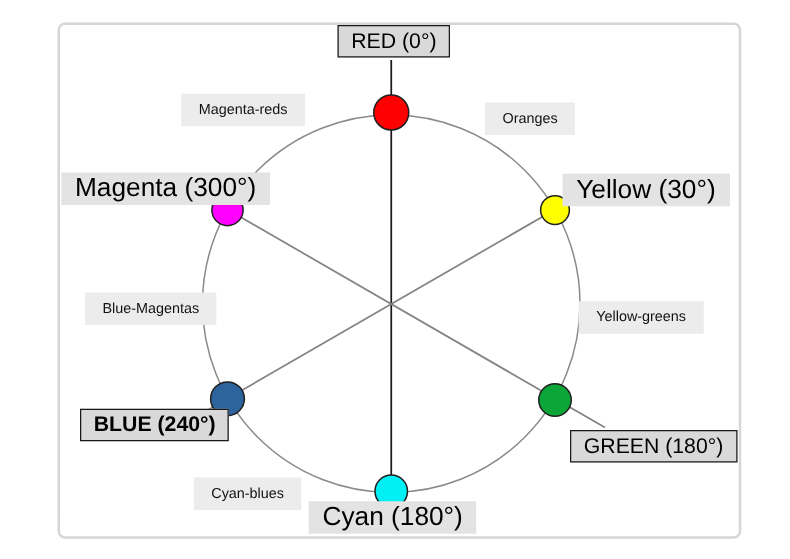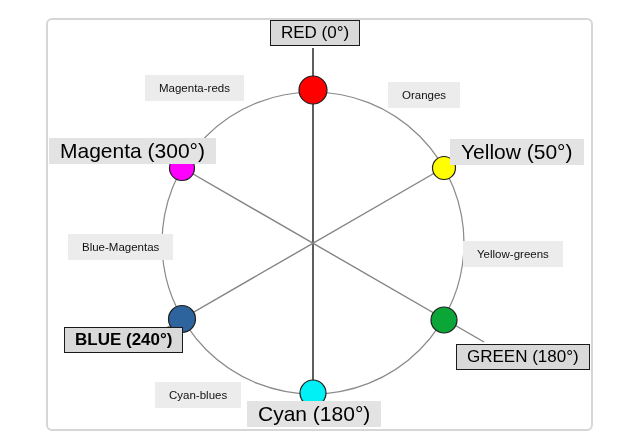--- a/index.html
+++ b/index.html
@@ -65,21 +65,21 @@
     <circle cx="444" cy="320" r="13" stroke="#1f1f1f" stroke-width="1.2" fill="#0ca638"></circle>
     <circle cx="313" cy="393" r="13" stroke="#1f1f1f" stroke-width="1.2" fill="#00f0f5"></circle>
     <circle cx="182" cy="319" r="13.5" stroke="#1f1f1f" stroke-width="1.2" fill="#2d649e"></circle>
     <circle cx="182" cy="168" r="12.5" stroke="#1f1f1f" stroke-width="1.2" fill="#ff00ff"></circle>
   </svg>
 
   <div class="lbl lbl-major" style="left:270px;top:20px;">RED (0°)</div>
   <div class="lbl lbl-major" style="left:456px;top:344px;">GREEN (180°)</div>
   <div class="lbl lbl-major" style="left:64px;top:327px;font-weight:bold;">BLUE (240°)</div>
 
-  <div class="lbl lbl-plain" style="left:450px;top:139px;">Yellow (50°)</div>
+  <div class="lbl lbl-plain" style="left:450px;top:139px;">Yellow (30°)</div>
   <div class="lbl lbl-plain" style="left:247px;top:401px;">Cyan (180°)</div>
   <div class="lbl lbl-plain" style="left:49px;top:138px;">Magenta (300°)</div>
 
   <div class="lbl lbl-small" style="left:388px;top:82px;">Oranges</div>
   <div class="lbl lbl-small" style="left:145px;top:75px;">Magenta-reds</div>
   <div class="lbl lbl-small" style="left:463px;top:241px;">Yellow-greens</div>
   <div class="lbl lbl-small" style="left:155px;top:382px;">Cyan-blues</div>
   <div class="lbl lbl-small" style="left:68px;top:234px;">Blue-Magentas</div>
 
 </div>

